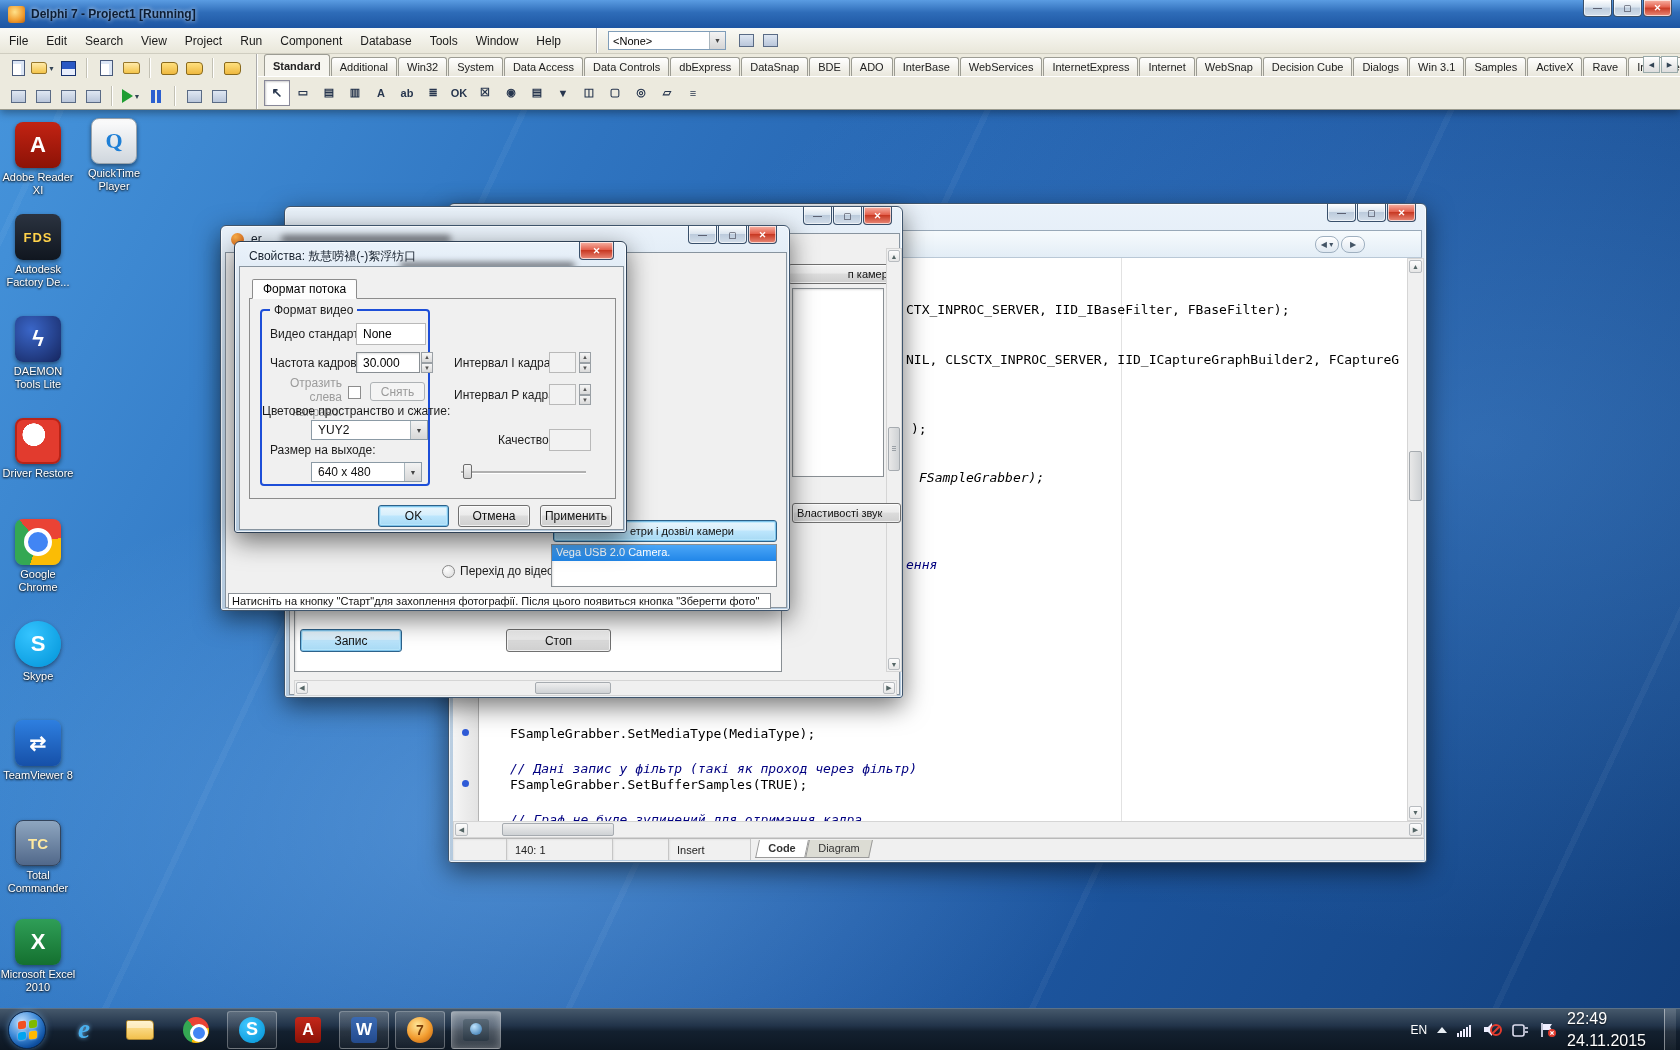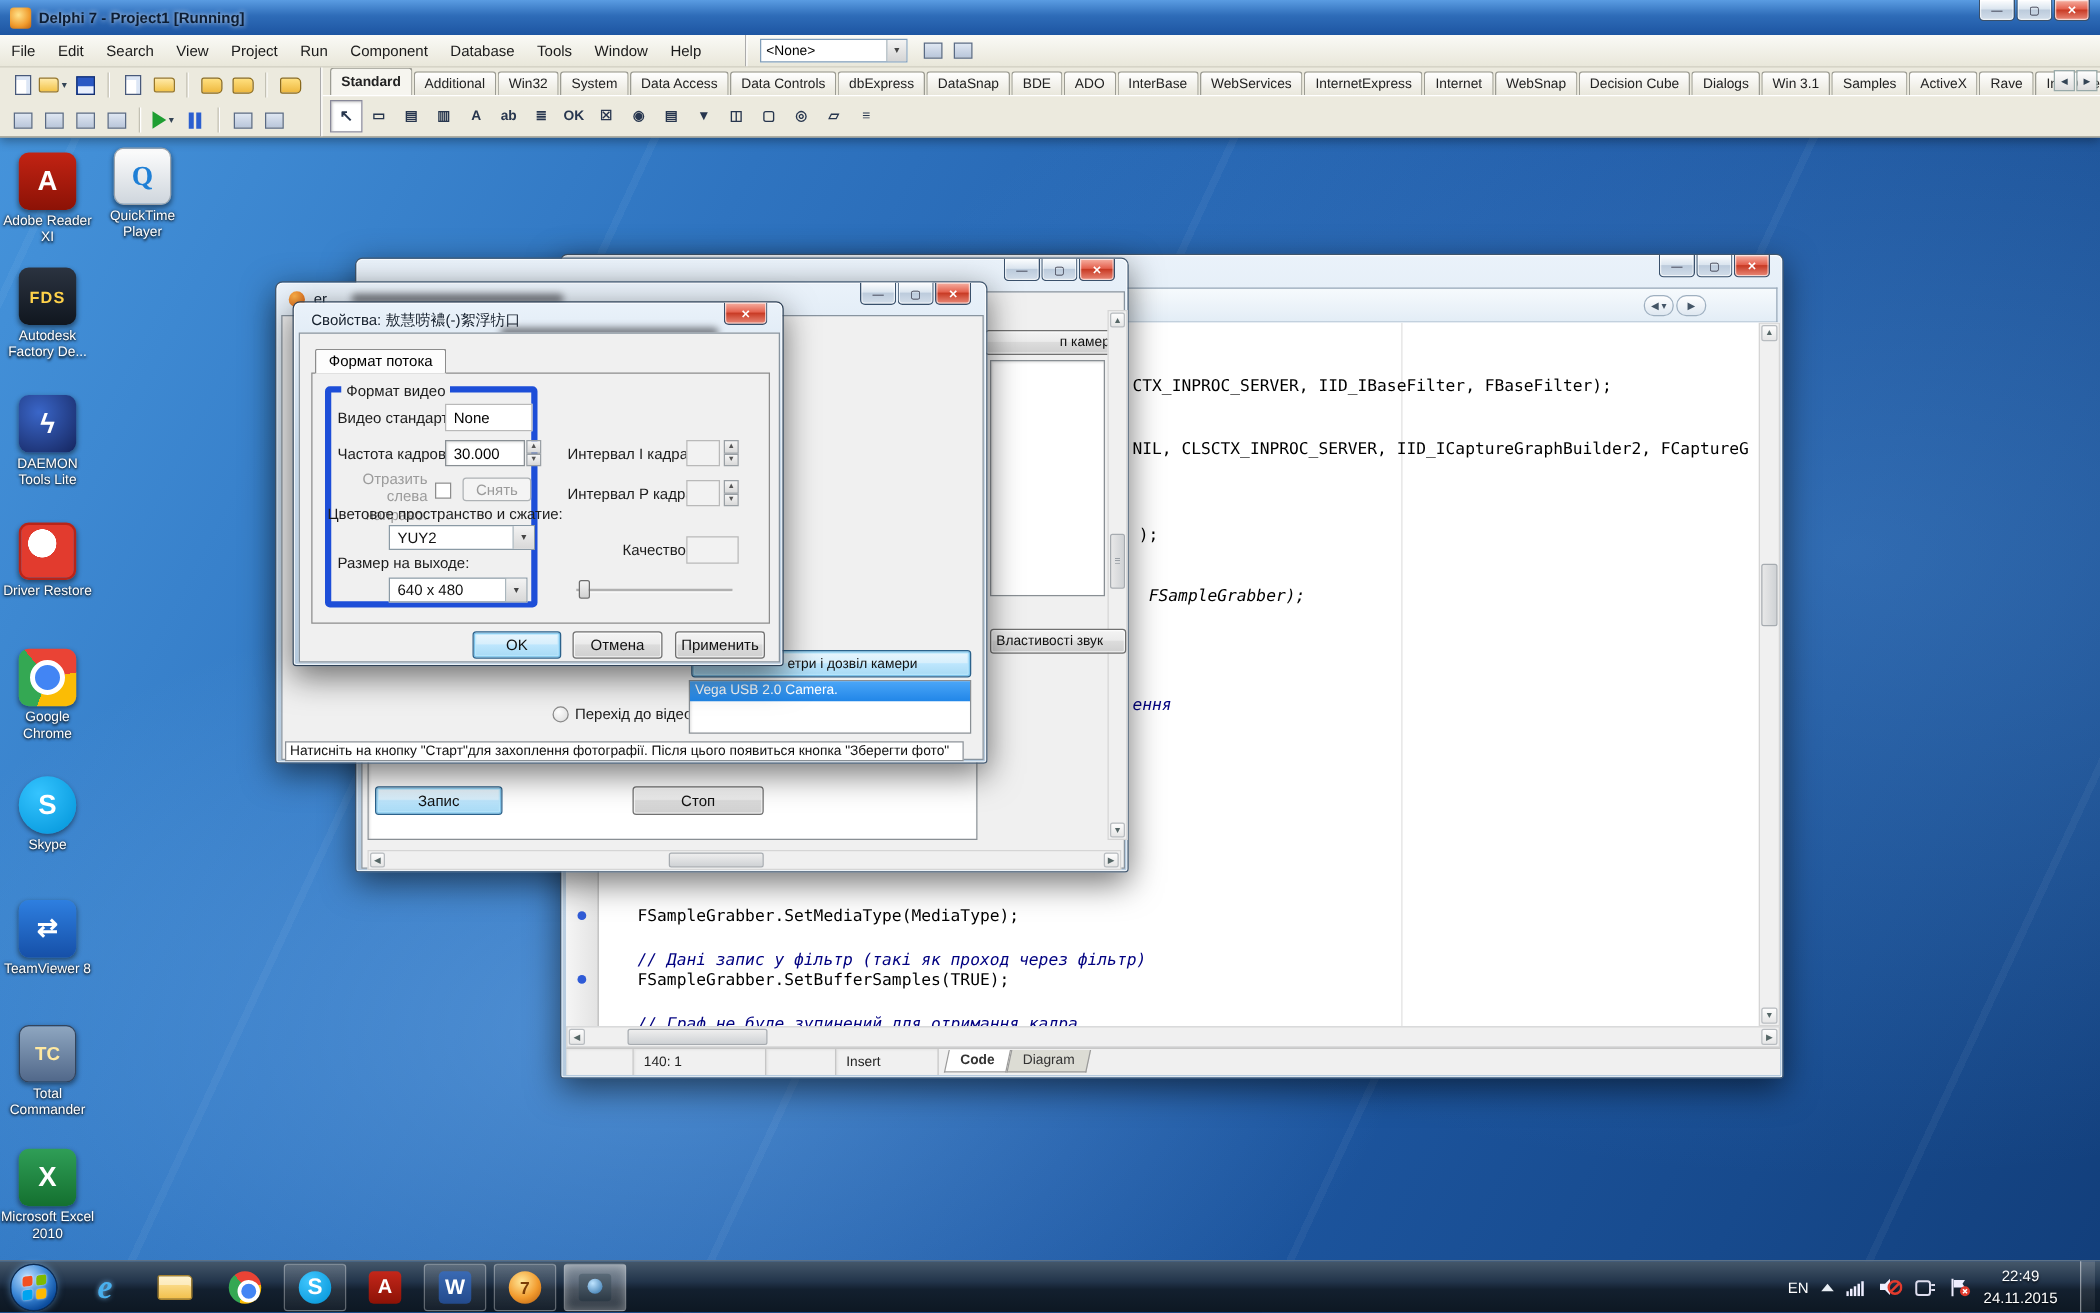--- a/index.html
+++ b/index.html
@@ -54,21 +54,21 @@
   .btn7.focus{border-color:#2c628b;box-shadow:inset 0 0 0 1px #7ec3ea,inset 0 0 0 2px rgba(186,231,253,.8);
     background:linear-gradient(#eaf6fd,#d7effc 45%,#bde6fd 50%,#a6d9f4)}
   .btn7.disabled{color:#9b9b9b;background:#f4f4f4;border-color:#aeb2b5;box-shadow:none}
   .sunken{position:absolute;background:#fff;border:1px solid #898f94;box-shadow:inset 1px 1px 2px rgba(0,0,0,.12)}
   .flatbox{position:absolute;background:#f2f2f2;border:1px solid #b9b9b9}
   .combo{position:absolute;background:#fff;border:1px solid #8b9aa5;display:flex;align-items:center;font-size:12px;color:#111}
   .combo .cv{flex:1;padding-left:6px}
   .combo .cbtn{width:17px;align-self:stretch;border-left:1px solid #aab6bd;background:linear-gradient(#f3f3f3,#d8d8d8);display:flex;align-items:center;justify-content:center;font-size:7px;color:#444}
   .spin{position:absolute;width:12px;display:flex;flex-direction:column}
   .spin i{flex:1;border:1px solid #9aa0a5;background:linear-gradient(#f6f6f6,#d9d9d9);font-style:normal;font-size:6px;color:#555;display:flex;align-items:center;justify-content:center}
-  .grp{position:absolute;border:5px solid #1d4ed8;border-radius:4px}
+  .grp{position:absolute;border:2px solid #1d4ed8;border-radius:4px}
   .grp .gl{position:absolute;top:-8px;left:8px;background:#f0f0f0;padding:0 4px;font-size:12px;color:#1c1c1c}
   .lbl{position:absolute;font-size:12px;color:#1c1c1c;white-space:nowrap}
   .lbl.dis{color:#9b9b9b}
   .chk{position:absolute;width:13px;height:13px;background:#fff;border:1px solid #8d8d8d}
   .rad{position:absolute;width:13px;height:13px;border-radius:50%;border:1px solid #8a8a8a;background:radial-gradient(circle at 35% 30%,#fff,#d9d9d9)}
 
   
   .sb{position:absolute;background:#f0f0f0;border:1px solid #d5d5d5}
   .sb .ar{position:absolute;background:linear-gradient(#fdfdfd,#e6e6e6);border:1px solid #b8bcc0;border-radius:2px;display:flex;align-items:center;justify-content:center;font-size:7px;color:#5a6putable0}
   .sb .ar{color:#566}
@@ -149,21 +149,21 @@
   .tbtn.k-skype .tglyph{width:26px;height:26px;border-radius:50%;background:radial-gradient(circle at 35% 30%,#41c7ff,#0092d5);font-size:18px}
   .tbtn.k-adobe .tglyph{width:26px;height:26px;border-radius:4px;background:linear-gradient(#c4271a,#8c1206);font-size:16px}
   .tbtn.k-word .tglyph{width:26px;height:26px;border-radius:4px;background:linear-gradient(#3a6ab4,#234a8c);font-size:17px}
   .tbtn.k-delphi .tglyph{width:26px;height:26px;border-radius:50%;background:radial-gradient(circle at 40% 32%,#ffe89a,#f29b2e 55%,#b2590e);font-size:14px;color:#7a3c06}
   .tbtn.k-camapp .tglyph{width:26px;height:22px;border-radius:3px;background:linear-gradient(#5a6a78,#2c3945);position:relative}
   .tbtn.k-camapp .tglyph::after{content:"";position:absolute;left:7px;top:4px;width:12px;height:12px;border-radius:50%;background:radial-gradient(circle at 35% 30%,#bfe4ff,#2d6fa8)}
   .tray{margin-left:auto;display:flex;align-items:center;gap:10px;padding-right:4px;color:#fff}
   .tray-lang{font-size:12px}
   .tray-arrow{width:0;height:0;border-left:5px solid transparent;border-right:5px solid transparent;border-bottom:6px solid #e8eef4}
   .tray svg{display:block}
-  .clock{text-align:center;font-size:12px;line-height:1.35;text-shadow:0 1px 2px rgba(0,0,0,.8)}
+  .clock{text-align:left;font-size:16px;line-height:1.35;text-shadow:0 1px 2px rgba(0,0,0,.8)}
   .showdesk{width:12px;height:42px;margin-left:8px;border-left:1px solid rgba(255,255,255,.45);background:linear-gradient(rgba(255,255,255,.14),rgba(255,255,255,.04))}
 
   
   .lb-item-sel{height:16px;background:linear-gradient(#4ba6f7,#2186e8);color:#fff;font-size:11px;padding:1px 4px;white-space:nowrap;overflow:hidden}
   .hint{position:absolute;background:#fff;border:1px solid #8a9096;font-size:11px;color:#111;padding:1px 3px;white-space:nowrap;overflow:hidden}
   .slider-track{position:absolute;height:2px;background:#b0b0b0;box-shadow:0 1px 0 #fff}
   .slider-thumb{position:absolute;width:9px;height:15px;background:linear-gradient(#f4f4f4,#d2d2d2);border:1px solid #6d6d6d;border-radius:2px}
 </style>
 </head>
 <body>

